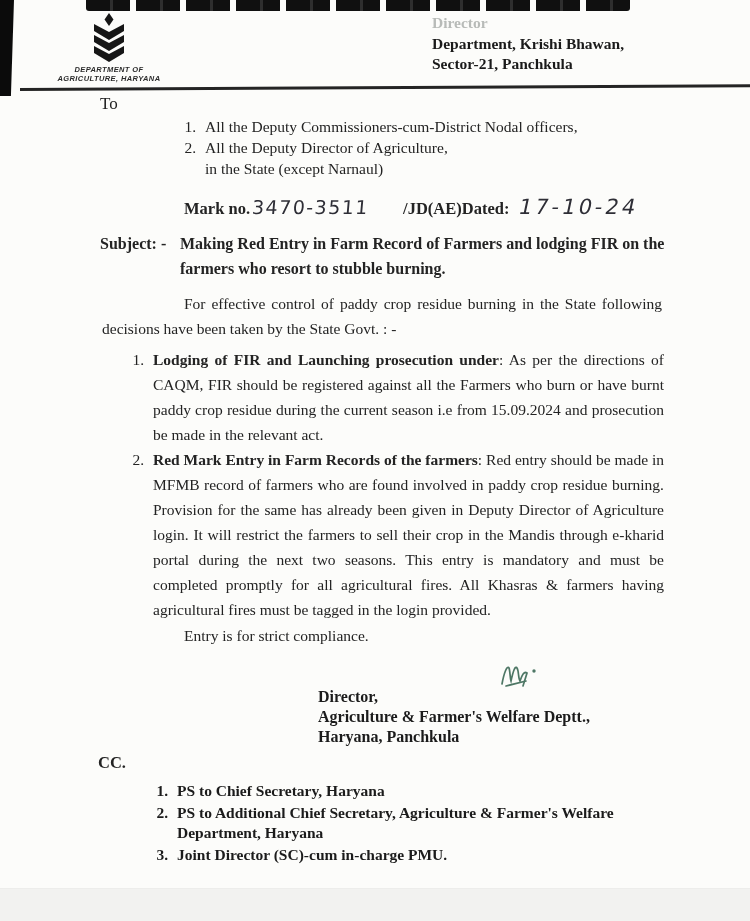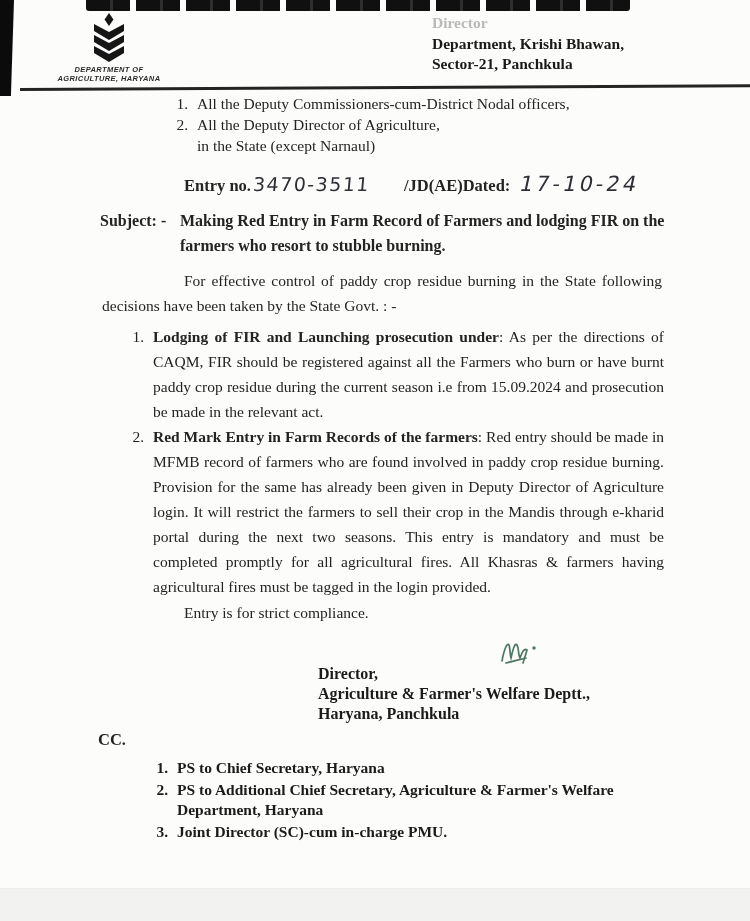--- a/index.html
+++ b/index.html
@@ -29,21 +29,21 @@
     font-size:7.5px;line-height:9px;letter-spacing:.4px;color:#2b2b2b;margin-top:2px;font-style:italic;
   }
   .address-block{width:256px;font-weight:bold;font-size:15.5px;line-height:20px;color:#1a1a1a;}
   .faded{color:#b8bbb8;margin-bottom:1px;}
 
   .rule{margin:5px 0 0 20px;width:730px;height:3px;background:#242424;transform:rotate(-0.3deg);transform-origin:left center;}
 
   .to-label{margin:3px 0 0 100px;font-size:17px;}
 
   ol{list-style:decimal outside;}
-  .recipients{margin:2px 0 0 0;padding:0 0 0 192px;font-size:15.5px;line-height:21px;}
+  .recipients{margin:2px 0 0 8px;padding:0 0 0 192px;font-size:15.5px;line-height:21px;}
   .recipients li{padding-left:5px;}
   .recipients .line2{display:block;}
 
   .memo-line{margin:16px 0 0 184px;white-space:nowrap;}
   .memo-label,.jd-label{font-weight:bold;font-size:16.5px;}
   .jd-label{margin-left:30px;}
   .hw{font-family:"DejaVu Sans", sans-serif;display:inline-block;color:#2e2e36;}
   .hw-no{font-size:19px;transform:skewX(-5deg);letter-spacing:1.5px;margin-left:2px;}
   .hw-date{font-size:21px;transform:skewX(-12deg);letter-spacing:3px;margin-left:10px;}
 
@@ -94,33 +94,34 @@
     </div>
     <div class="address-block">
       <div class="faded">Director</div>
       <div>Department, Krishi Bhawan,</div>
       <div>Sector-21, Panchkula</div>
     </div>
   </header>
 
   <div class="rule"></div>
 
+  <div class="to-label">To</div>
 
   <ol class="recipients">
     <li>
       <span>All the Deputy Commissioners-cum-District Nodal officers,</span>
     </li>
     <li>
       <span>All the Deputy Director of Agriculture,</span>
       <span class="line2">in the State (except Narnaul)</span>
     </li>
   </ol>
 
   <div class="memo-line">
-    <span class="memo-label">Entry no.</span><span class="hw hw-no">3470-3511</span>
+    <span class="memo-label">Mark no.</span><span class="hw hw-no">3470-3511</span>
     <span class="jd-label">/JD(AE)Dated:</span><span class="hw hw-date">17-10-24</span>
   </div>
 
   <div class="subject-row">
     <div class="subject-label">Subject: -</div>
     <div class="subject-text">Making Red Entry in Farm Record of Farmers and lodging FIR on the farmers who resort to stubble burning.</div>
   </div>
 
   <p class="intro">For effective control of paddy crop residue burning in the State following decisions have been taken by the State Govt. : -</p>
 

